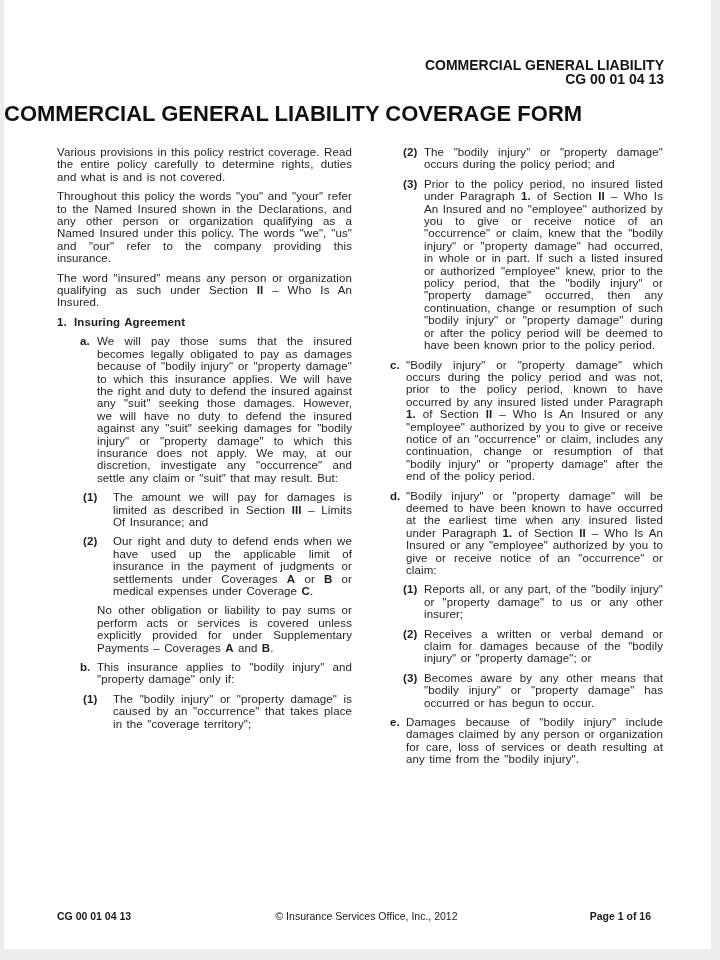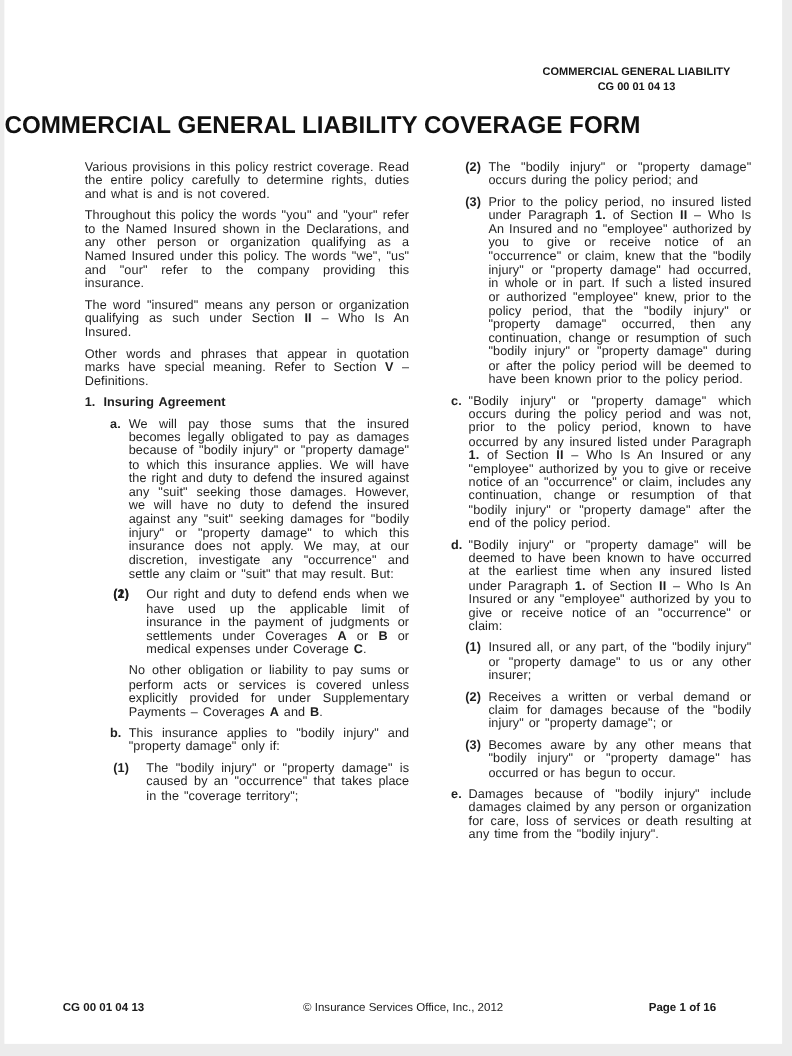--- a/index.html
+++ b/index.html
@@ -13,22 +13,22 @@
   }
   .page {
     position: absolute;
     left: 4px; top: 0;
     width: 707px; height: 949px;
     background: #ffffff;
   }
   .hdr {
     position: absolute;
     top: 59px; right: 47px;
-    text-align: center;
-    font-size: 10px;
+    text-align: right;
+    font-size: 14px;
     font-weight: bold;
     line-height: 13.5px;
     color: #141414;
   }
   .title {
     position: absolute;
     top: 101px; left: 0;
     width: 100%;
     text-align: left;
     font-size: 22px;
@@ -43,21 +43,21 @@
     gap: 38px;
   }
   .col {
     font-size: 11.5px;
     line-height: 12.4px;
     text-align: justify;
     letter-spacing: 0.1px;
     word-spacing: 1.1px;
     color: #1e1e1e;
   }
-  .col-left  { width: 295px; margin-left: 20px; }
+  .col-left  { width: 295px; }
   .col-right { width: 273px; }
   .block { margin-top: 7px; }
   .block:first-child { margin-top: 0; }
   .h2 { font-weight: bold; text-align: left; margin-top: 9px; color: #151515; }
   .li { position: relative; }
   .label { position: absolute; left: 0; top: 0; font-weight: bold; }
   .bold { font-weight: bold; }
   .b { font-weight: bold; }
   .col-left  .lv1 { padding-left: 17px; }
   .col-left  .lv2 { margin-left: 23px; padding-left: 17px; }
@@ -85,35 +85,34 @@
     <div>CG 00 01 04 13</div>
   </div>
 
   <div class="title">COMMERCIAL GENERAL LIABILITY COVERAGE FORM</div>
 
   <div class="main">
     <div class="col col-left">
         <div class="block p"><span>Various provisions in this policy restrict coverage. Read the entire policy carefully to determine rights, duties and what is and is not covered.</span></div>
         <div class="block p"><span>Throughout this policy the words "you" and "your" refer to the Named Insured shown in the Declarations, and any other person or organization qualifying as a Named Insured under this policy. The words "we", "us" and "our" refer to the company providing this insurance.</span></div>
         <div class="block p"><span>The word "insured" means any person or organization qualifying as such under Section </span><span class="b">II</span><span> – Who Is An Insured.</span></div>
-        <div class="block p"><span>Other words and phrases that appear in quotation marks have special meaning. Refer to Section </span><span class="b">V</span><span> – Definitions.</span></div>
         <div class="block li lv1 bold"><span class="label">1.</span><span><span class="b">Insuring Agreement</span></span></div>
         <div class="block li lv2"><span class="label">a.</span><span><span>We will pay those sums that the insured becomes legally obligated to pay as damages because of "bodily injury" or "property damage" to which this insurance applies. We will have the right and duty to defend the insured against any "suit" seeking those damages. However, we will have no duty to defend the insured against any "suit" seeking damages for "bodily injury" or "property damage" to which this insurance does not apply. We may, at our discretion, investigate any "occurrence" and settle any claim or "suit" that may result. But:</span></span></div>
-        <div class="block li lv3"><span class="label">(1)</span></div>
+        <div class="block li lv3"><span class="label">(1)</span><span><span>The amount we will pay for damages is limited as described in Section </span><span class="b">III</span><span> – Limits Of Insurance; and</span></span></div>
         <div class="block li lv3"><span class="label">(2)</span><span><span>Our right and duty to defend ends when we have used up the applicable limit of insurance in the payment of judgments or settlements under Coverages </span><span class="b">A</span><span> or </span><span class="b">B</span><span> or medical expenses under Coverage </span><span class="b">C</span><span>.</span></span></div>
         <div class="block li lv2"><span><span>No other obligation or liability to pay sums or perform acts or services is covered unless explicitly provided for under Supplementary Payments – Coverages </span><span class="b">A</span><span> and </span><span class="b">B</span><span>.</span></span></div>
         <div class="block li lv2"><span class="label">b.</span><span><span>This insurance applies to "bodily injury" and "property damage" only if:</span></span></div>
         <div class="block li lv3"><span class="label">(1)</span><span><span>The "bodily injury" or "property damage" is caused by an "occurrence" that takes place in the "coverage territory";</span></span></div>
       </div>
     <div class="col col-right">
         <div class="block li lv3"><span class="label">(2)</span><span><span>The "bodily injury" or "property damage" occurs during the policy period; and</span></span></div>
         <div class="block li lv3"><span class="label">(3)</span><span><span>Prior to the policy period, no insured listed under Paragraph </span><span class="b">1.</span><span> of Section </span><span class="b">II</span><span> – Who Is An Insured and no "employee" authorized by you to give or receive notice of an "occurrence" or claim, knew that the "bodily injury" or "property damage" had occurred, in whole or in part. If such a listed insured or authorized "employee" knew, prior to the policy period, that the "bodily injury" or "property damage" occurred, then any continuation, change or resumption of such "bodily injury" or "property damage" during or after the policy period will be deemed to have been known prior to the policy period.</span></span></div>
         <div class="block li lv2"><span class="label">c.</span><span><span>"Bodily injury" or "property damage" which occurs during the policy period and was not, prior to the policy period, known to have occurred by any insured listed under Paragraph </span><span class="b">1.</span><span> of Section </span><span class="b">II</span><span> – Who Is An Insured or any "employee" authorized by you to give or receive notice of an "occurrence" or claim, includes any continuation, change or resumption of that "bodily injury" or "property damage" after the end of the policy period.</span></span></div>
         <div class="block li lv2"><span class="label">d.</span><span><span>"Bodily injury" or "property damage" will be deemed to have been known to have occurred at the earliest time when any insured listed under Paragraph </span><span class="b">1.</span><span> of Section </span><span class="b">II</span><span> – Who Is An Insured or any "employee" authorized by you to give or receive notice of an "occurrence" or claim:</span></span></div>
-        <div class="block li lv3"><span class="label">(1)</span><span><span>Insured all, or any part, of the "bodily injury" or "property damage" to us or any other insurer;</span></span></div>
+        <div class="block li lv3"><span class="label">(1)</span><span><span>Reports all, or any part, of the "bodily injury" or "property damage" to us or any other insurer;</span></span></div>
         <div class="block li lv3"><span class="label">(2)</span><span><span>Receives a written or verbal demand or claim for damages because of the "bodily injury" or "property damage"; or</span></span></div>
         <div class="block li lv3"><span class="label">(3)</span><span><span>Becomes aware by any other means that "bodily injury" or "property damage" has occurred or has begun to occur.</span></span></div>
         <div class="block li lv2"><span class="label">e.</span><span><span>Damages because of "bodily injury" include damages claimed by any person or organization for care, loss of services or death resulting at any time from the "bodily injury".</span></span></div>
       </div>
   </div>
 
   <div class="footer">
     <span class="f-left">CG 00 01 04 13</span>
     <span class="f-center">© Insurance Services Office, Inc., 2012</span>
     <span class="f-right">Page 1 of 16</span>

